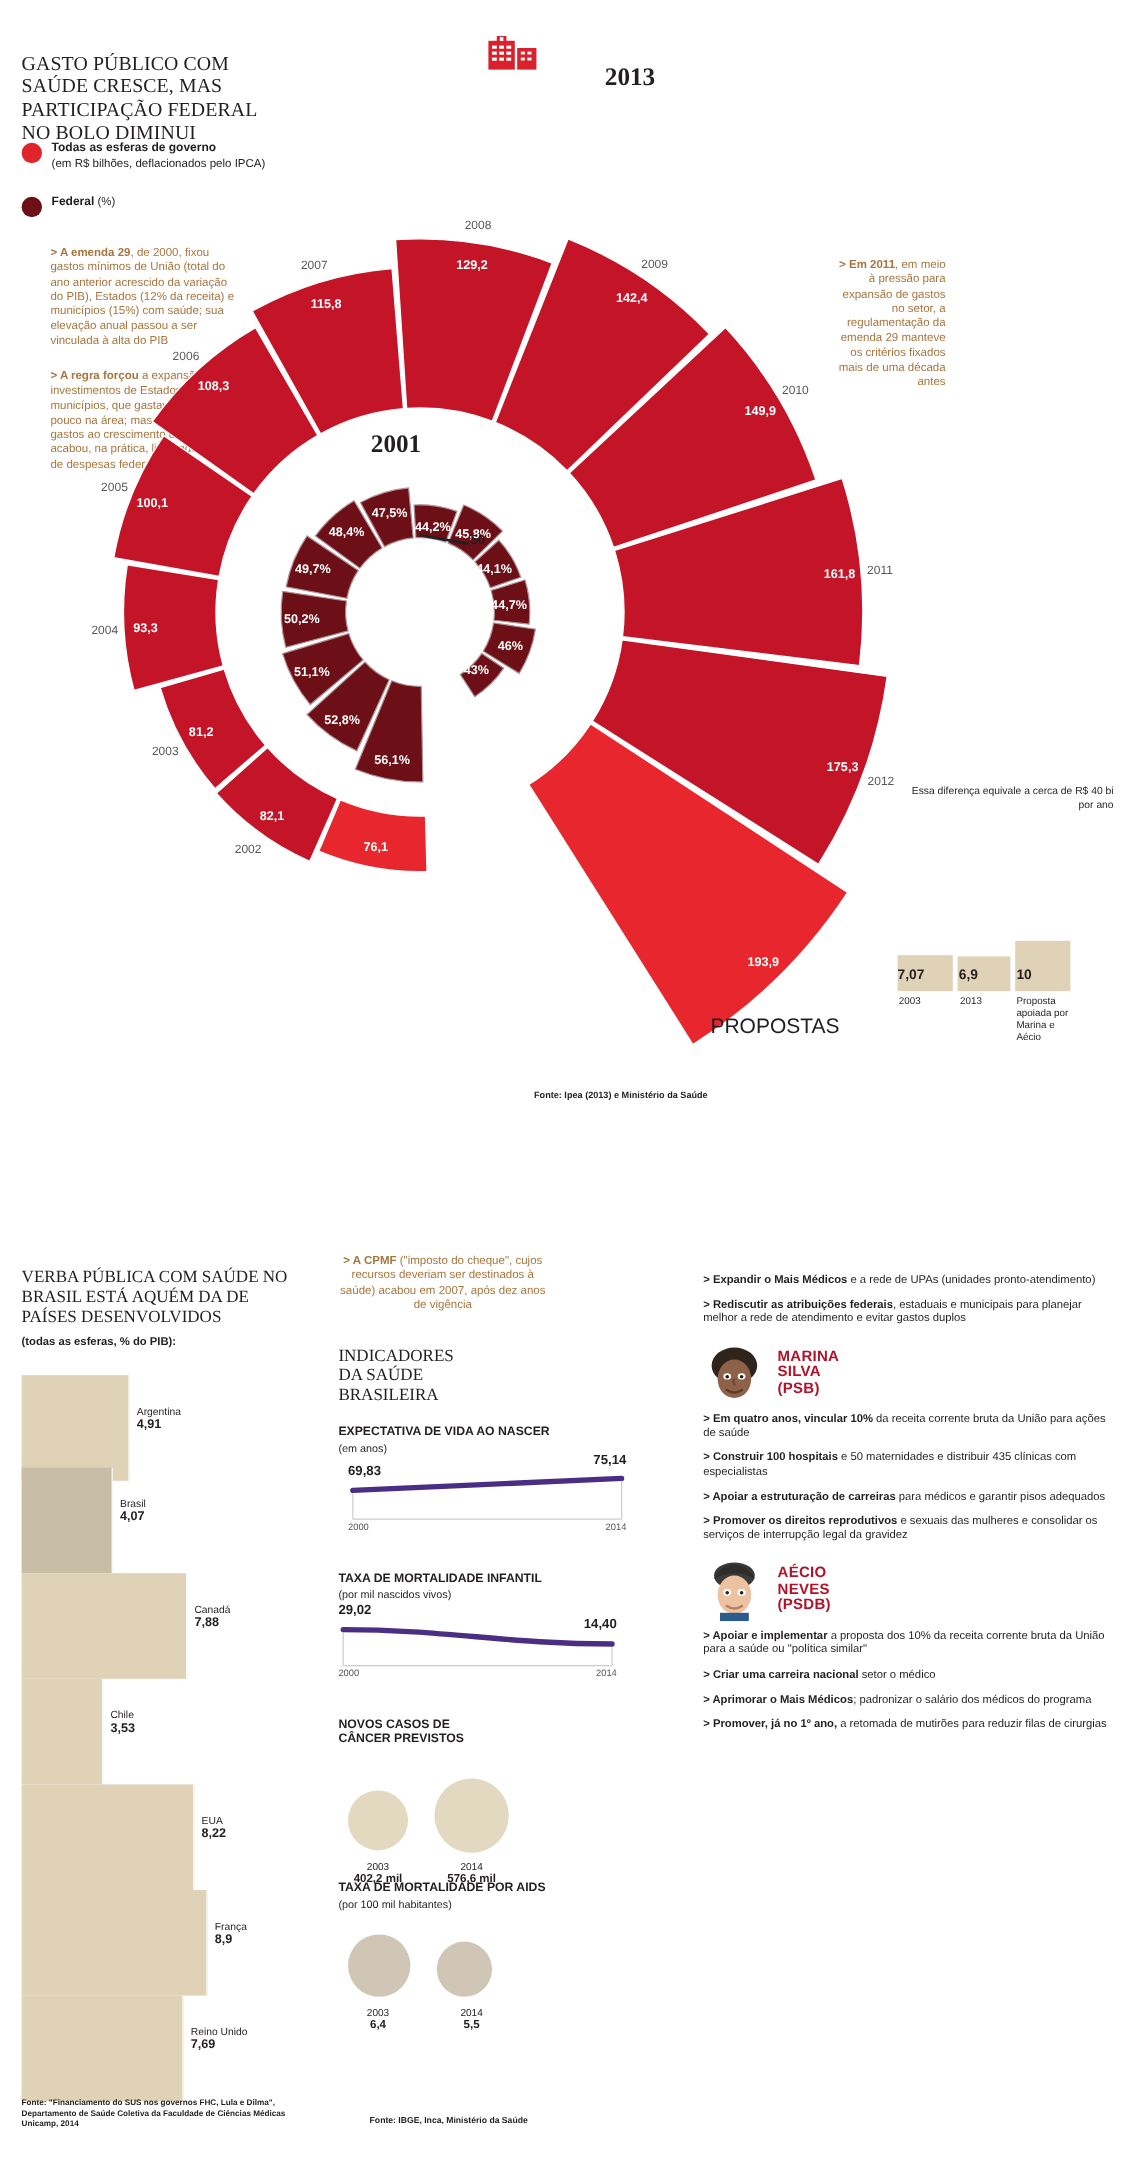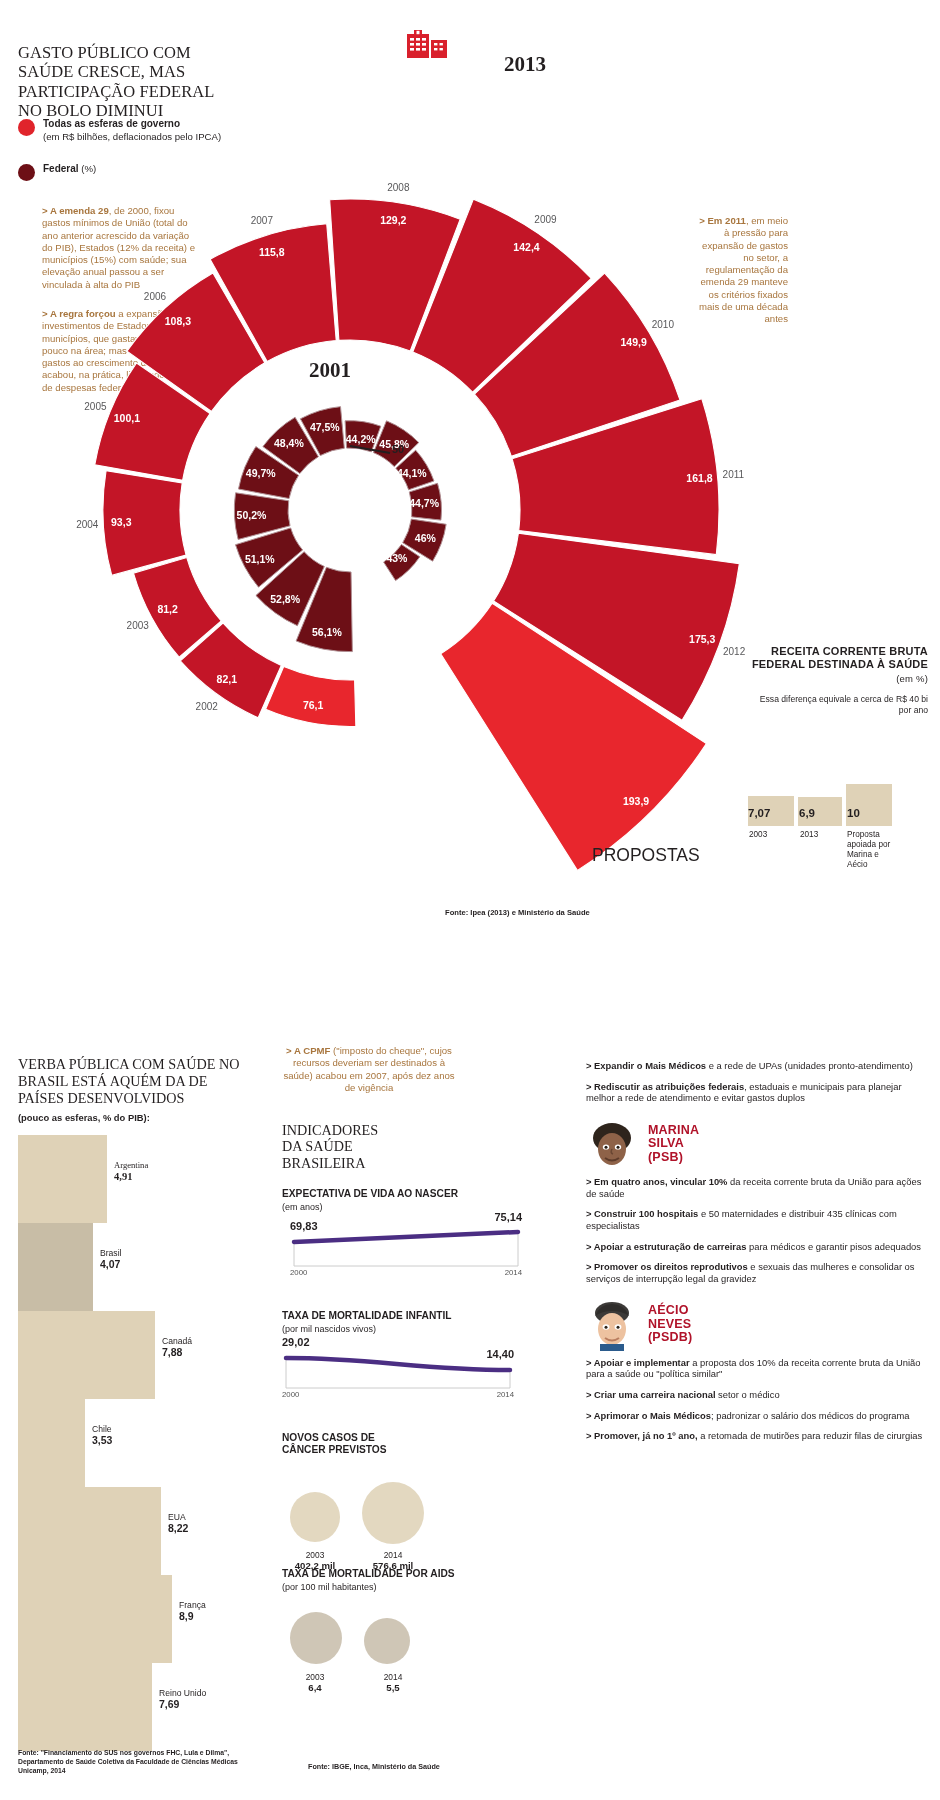--- a/index.html
+++ b/index.html
@@ -251,23 +251,20 @@
       <rect x="11" y="18" width="4" height="2.6" fill="#fff"></rect>
       <rect x="17" y="18" width="4" height="2.6" fill="#fff"></rect>
     <rect x="29" y="13" width="3.4" height="2.4" fill="#fff"></rect>
       <rect x="34.5" y="13" width="3.4" height="2.4" fill="#fff"></rect>
     <rect x="29" y="18" width="3.4" height="2.4" fill="#fff"></rect>
       <rect x="34.5" y="18" width="3.4" height="2.4" fill="#fff"></rect>
   </svg>
 </div>
 
 <div id="receita-block">
-  <div id="receita-title">
-    <span>RECEITA CORRENTE BRUTA FEDERAL DESTINADA À SAÚDE</span> <span class="em">(em %)</span>
-  </div>
   <div id="receita-sub">Essa diferença equivale a cerca de R$ 40 bi por ano</div>
 </div>
 
 <div id="receita-bars">
 
   <div class="rb-col" style="left:0; width:46px; height:30px;">
     <div class="rb-bar" style="height:30px;"></div>
   </div>
   <div class="rb-val" style="left:0; top:45px;">7,07</div>
   <div class="rb-lab" style="left:1px; top:68px;">2003</div>
@@ -282,23 +279,23 @@
     <div class="rb-bar" style="height:42px;"></div>
   </div>
   <div class="rb-val" style="left:99px; top:45px;">10</div>
   <div class="rb-note" style="left:99px; top:68px; width:52px;">Proposta apoiada por Marina e Aécio</div>
 </div>
 
 <div id="propostas-label">PROPOSTAS</div>
 <div id="fonte-radial">Fonte: Ipea (2013) e Ministério da Saúde</div>
 
 <div id="paises-title" class="serif">VERBA PÚBLICA COM SAÚDE NO BRASIL ESTÁ AQUÉM DA DE PAÍSES DESENVOLVIDOS</div>
-<div id="paises-sub">(pouco as esferas, % do PIB):</div>
+<div id="paises-sub">(todas as esferas, % do PIB):</div>
 <div id="paises-chart">
-    <div class="pais-row" style="top: 0px; width: 245px; height: 88px; font-family: Liberation Serif, serif;">
+    <div class="pais-row" style="top: 11px; width: 245px; height: 88px;">
       <div class="pais-bar" style="width: 90px; height: 88px;"></div>
       <div class="pais-lab" style="left: 96px; top: 26px;"><span>Argentina</span><br><span class="v">4,91</span></div>
     </div>
     <div class="pais-row" style="top: 88px; width: 245px; height: 88px;">
       <div class="pais-bar highlight" style="width: 76px; height: 88px;"></div>
       <div class="pais-lab" style="left: 82px; top: 26px;"><span>Brasil</span><br><span class="v">4,07</span></div>
     </div>
     <div class="pais-row" style="top: 176px; width: 245px; height: 88px;">
       <div class="pais-bar" style="width: 138px; height: 88px;"></div>
       <div class="pais-lab" style="left: 144px; top: 26px;"><span>Canadá</span><br><span class="v">7,88</span></div>

